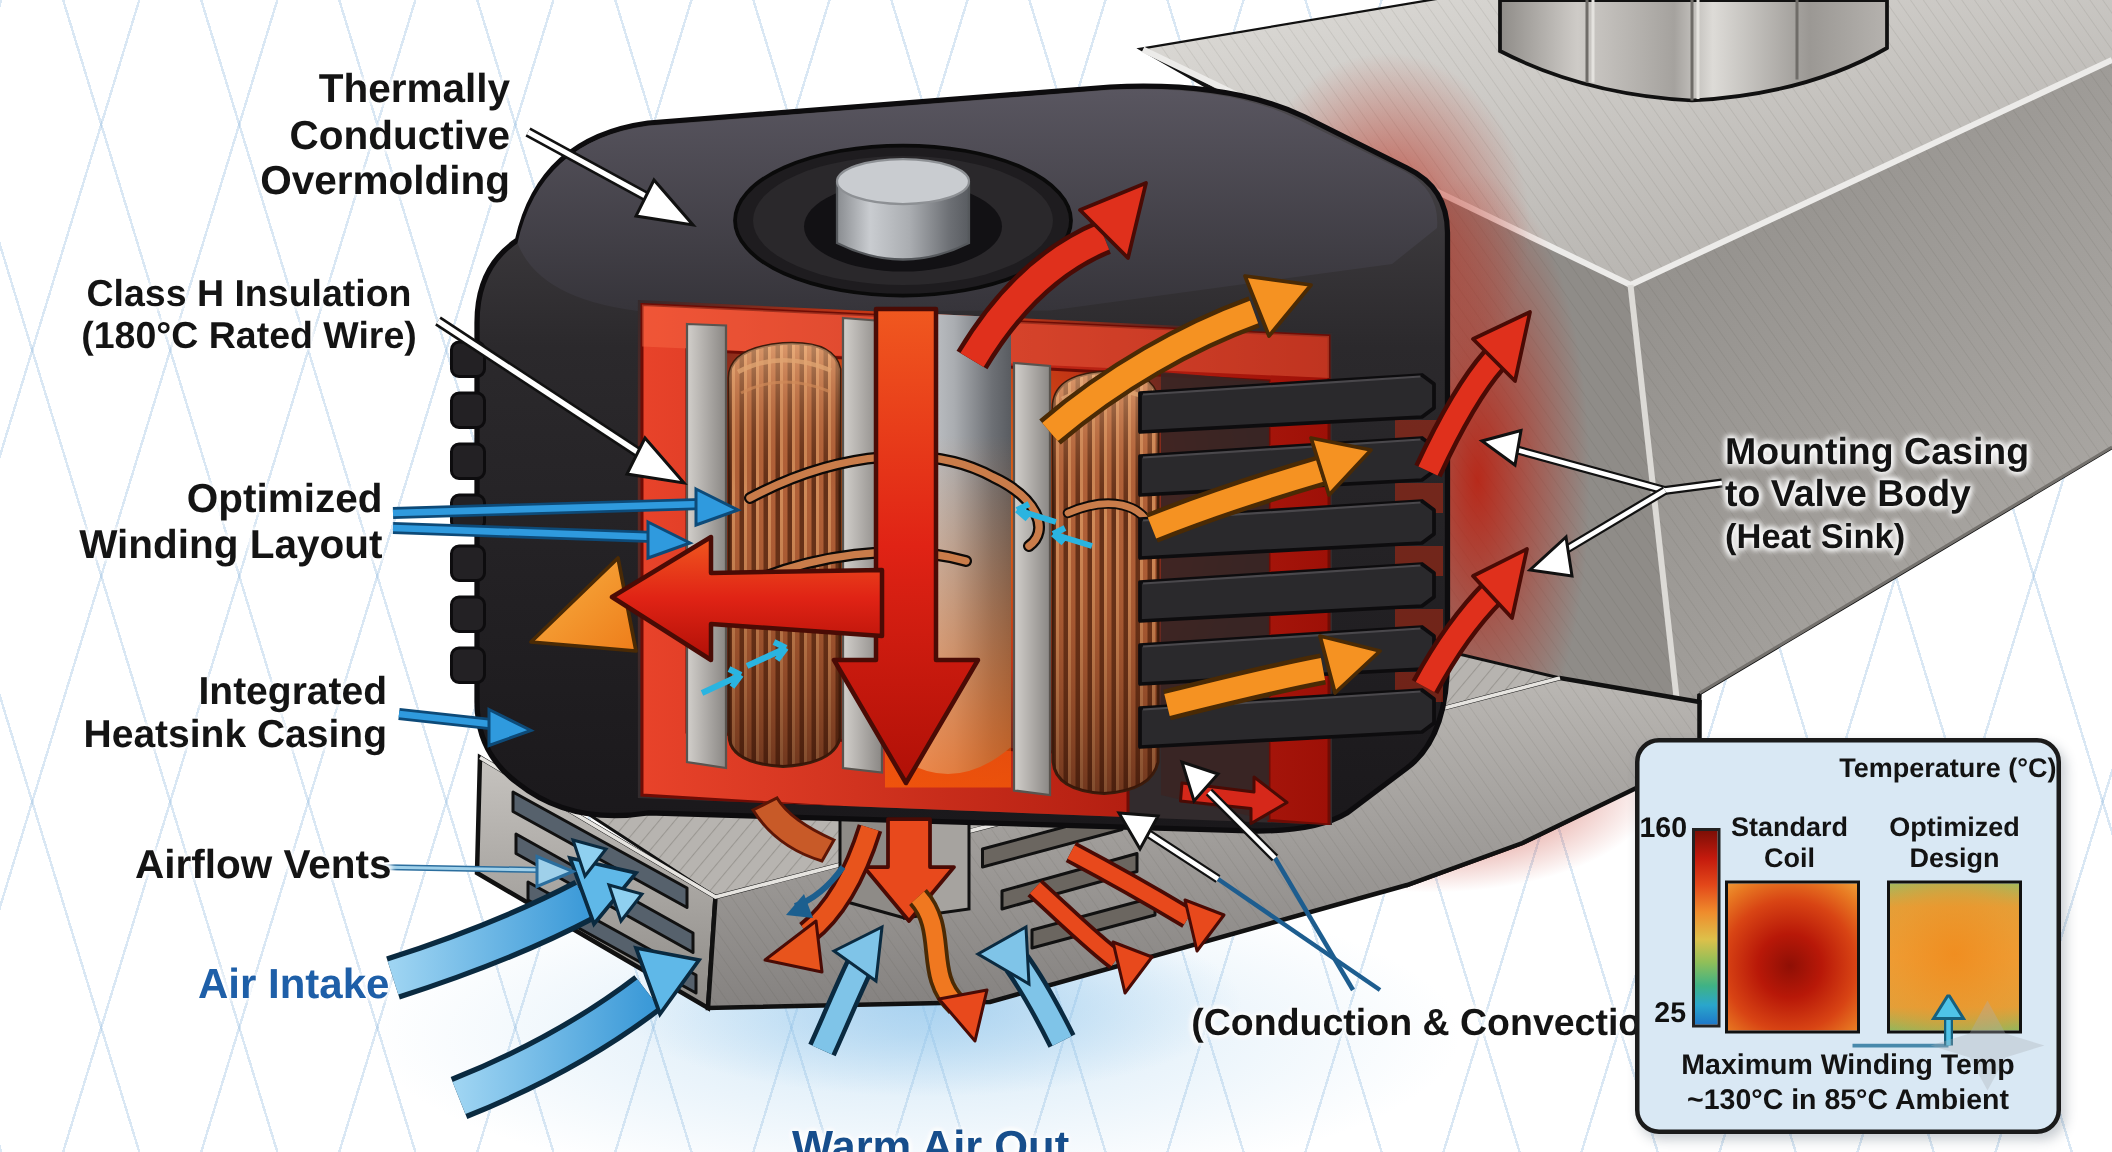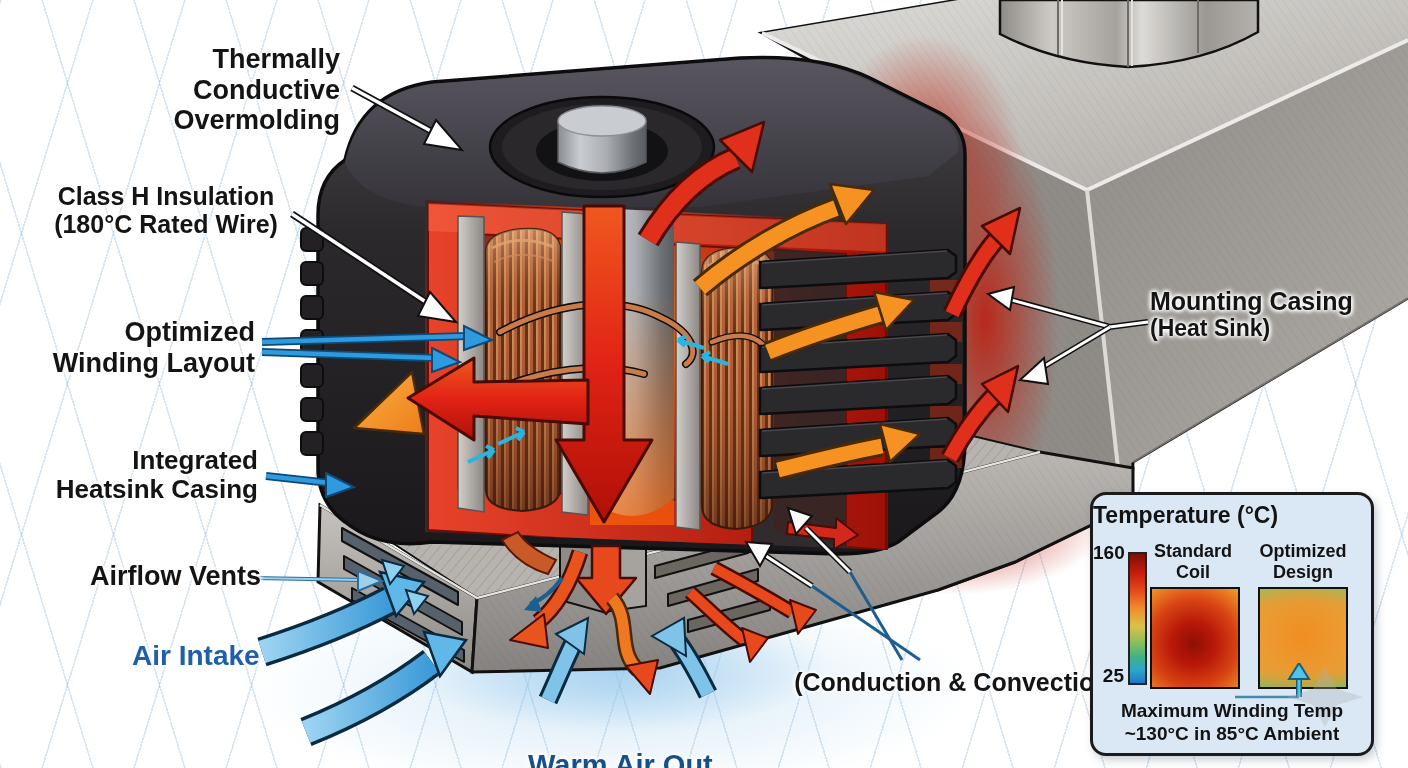--- a/index.html
+++ b/index.html
@@ -15,22 +15,22 @@
   }
   svg.art{position:absolute;left:0;top:0;}
   .callout{position:absolute;font-weight:bold;color:#141414;line-height:1.13;
     text-shadow:0 0 4px #fff,0 0 4px #fff,0 0 5px #fff,0 0 6px #fff;}
   .callout .sub{font-weight:600;}
   .r{text-align:right;} .c{text-align:center;}
   
   .panel{position:absolute;left:1090px;top:492px;width:278px;height:258px;
     background:#d9e8f4;border:3px solid #1b1b1b;border-radius:16px;
     box-shadow:3px 4px 8px rgba(40,60,80,.25);}
-  .panel .title{position:absolute;left:0;top:7px;width:100%;text-align:left;
-    font-size:23px;font-weight:bold;color:#131313;}
+  .panel .title{position:absolute;left:0;top:7px;width:100%;text-align:right;
+    font-size:18px;font-weight:bold;color:#131313;}
   .cbar{position:absolute;left:35px;top:57px;width:15px;height:129px;border:2px solid #222;
     background:linear-gradient(180deg,#7d0f06 0%,#c41a0d 14%,#e3481a 28%,#ef8c2c 42%,#ddc04a 56%,#8fbf59 68%,#3fb285 80%,#2aa6cc 90%,#1e78c8 100%);}
   .cmax{position:absolute;left:0px;top:47px;width:31px;text-align:left;font-size:19px;font-weight:bold;color:#111;}
   .cmin{position:absolute;left:4px;top:170px;width:27px;text-align:right;font-size:19px;font-weight:bold;color:#111;}
   .colhead{position:absolute;top:46px;width:104px;text-align:center;font-size:18px;font-weight:bold;line-height:1.15;color:#131313;}
   .hm{position:absolute;top:92px;width:86px;height:98px;border:2px solid #111;}
   .hm.std{left:57px;background:radial-gradient(circle at 48% 56%, #8f0f05 0%, #b81808 30%, #d84414 62%, #e87922 85%, #ef9c36 100%);}
   .hm.opt{left:165px;background:
       radial-gradient(circle at 50% 48%, rgba(240,140,30,.9) 0%, rgba(238,150,44,.55) 60%, rgba(238,150,44,0) 100%),
       linear-gradient(180deg,#9dbb60 0%,#e0a23c 16%,#efA038 50%,#e0a23c 84%,#93b75c 100%);}
@@ -448,20 +448,21 @@
 <div class="callout lbl-navy" style="left:528px;top:701px;font-size:29px;">
   <span>Warm Air Out</span>
 </div>
 
 <div class="callout c" style="left:780px;top:668px;width:352px;font-size:28px;">
   <div class="sub" style="font-size:25px;">(Conduction &amp; Convection)</div>
 </div>
 
 <div class="callout" style="left:1150px;top:287px;width:240px;font-size:25px;">
   <div>Mounting Casing</div>
+  <div>to Valve Body</div>
   <div class="sub" style="font-size:23px;">(Heat Sink)</div>
 </div>
 
 <div class="panel">
   <div class="title">Temperature (°C)</div>
   <div class="cmax">160</div>
   <div class="cbar"></div>
   <div class="cmin">25</div>
 
   <div class="colhead" style="left:48px;">

